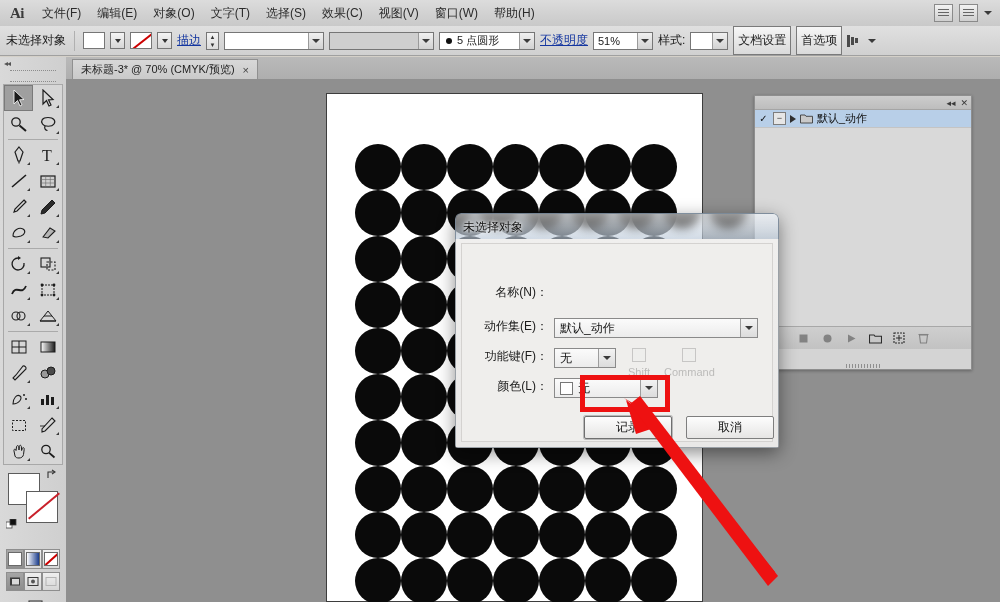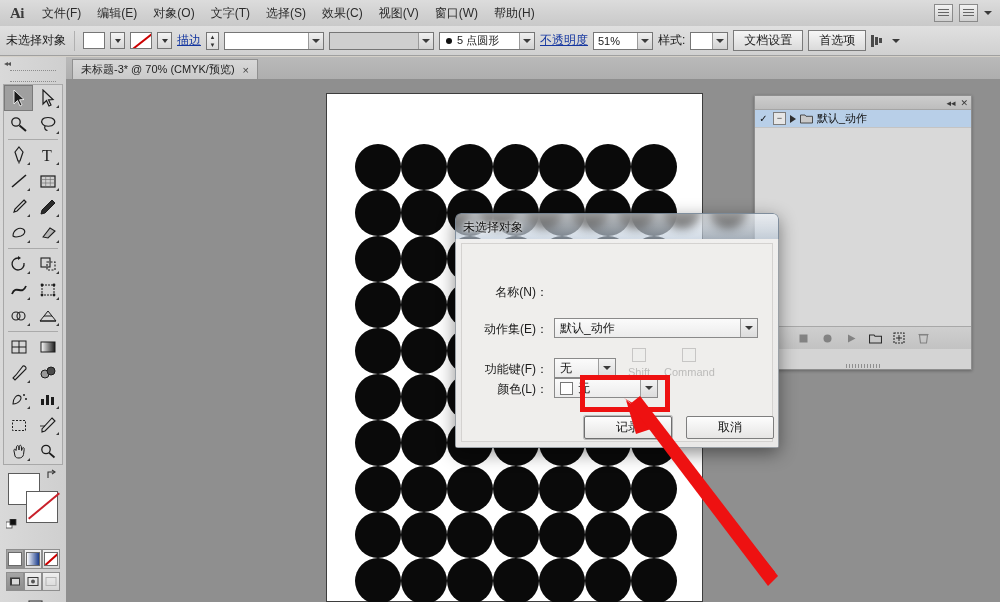--- a/index.html
+++ b/index.html
@@ -72,22 +72,22 @@
     box-sizing:border-box;font-size:11px;padding-left:4px;color:#1a1a1a;
   }
   .combo.disabled{background:#cfcfcf;color:#9a9a9a;}
   .combo .arrow{
     margin-left:auto;width:14px;height:100%;border-left:1px solid #9a9a9a;
     background:linear-gradient(#f0f0f0,#d2d2d2);display:flex;align-items:center;justify-content:center;
   }
   .brush-combo{width:96px;}
   .brush-combo .dot{width:6px;height:6px;border-radius:50%;background:#111;margin-right:5px;margin-left:2px;}
   .btn3d{
-    height:21px;border:1px solid #7a7a7a;background:linear-gradient(#f6f6f6,#dadada);
-    display:flex;align-items:center;justify-content:center;padding:0 10px;font-size:12px;
+    height:29px;border:1px solid #7a7a7a;background:linear-gradient(#f6f6f6,#dadada);
+    display:flex;align-items:center;justify-content:center;padding:0 4px;font-size:12px;
     color:#1b1b1b;box-sizing:border-box;white-space:nowrap;
   }
   .align-ico{width:16px;height:14px;display:flex;align-items:center;gap:1px;}
   .align-ico i{display:block;background:#4a4a4a;width:3px;}
 
   
   .tabbar{
     position:absolute;left:66px;top:57px;width:934px;height:22px;
     background:linear-gradient(#b9b9b9,#aeaeae);
     border-bottom:1px solid #8e8e8e;
@@ -240,21 +240,21 @@
     position:relative;z-index:3;display:block;padding:5px 0 0 7px;font-size:12px;color:#101010;
     text-shadow:0 0 3px rgba(255,255,255,.95),0 0 6px rgba(255,255,255,.8);
   }
   .dlg-body{
     height:209px;background:#efeeed;border:1px solid #9aa0a6;border-top:none;
     box-sizing:border-box;position:relative;
     background:linear-gradient(to bottom,#f0efee,#e9e8e7);
   }
   .dlg-inner{position:absolute;left:5px;top:4px;right:5px;bottom:5px;background:#efeeec;
     border:1px solid #d4d2d0;box-sizing:border-box;}
-  .frow{position:absolute;display:flex;align-items:flex-end;}
+  .frow{position:absolute;display:flex;align-items:flex-start;}
   .flabel{width:86px;text-align:right;font-size:12px;color:#1b1b1b;padding-right:6px;white-space:nowrap;}
   .ftext{
     height:19px;border:1px solid #5d7a9e;background:#fff;box-sizing:border-box;
     display:flex;align-items:center;padding:0 2px;
   }
   .ftext .sel{background:#2f6fd0;color:#fff;font-size:12px;padding:0 1px;}
   .fselect{
     height:20px;border:1px solid #8a8a8a;background:linear-gradient(#fbfbfb,#ececec);
     box-sizing:border-box;display:flex;align-items:center;padding-left:5px;font-size:12px;color:#141414;
   }

